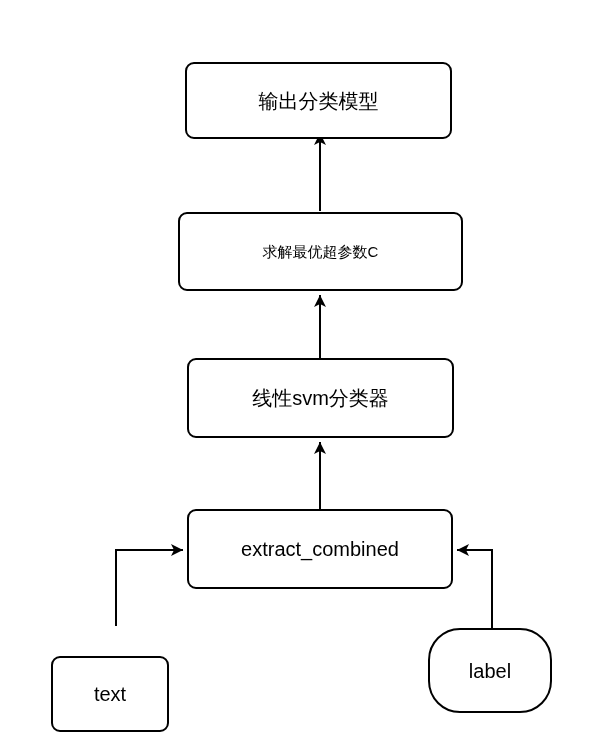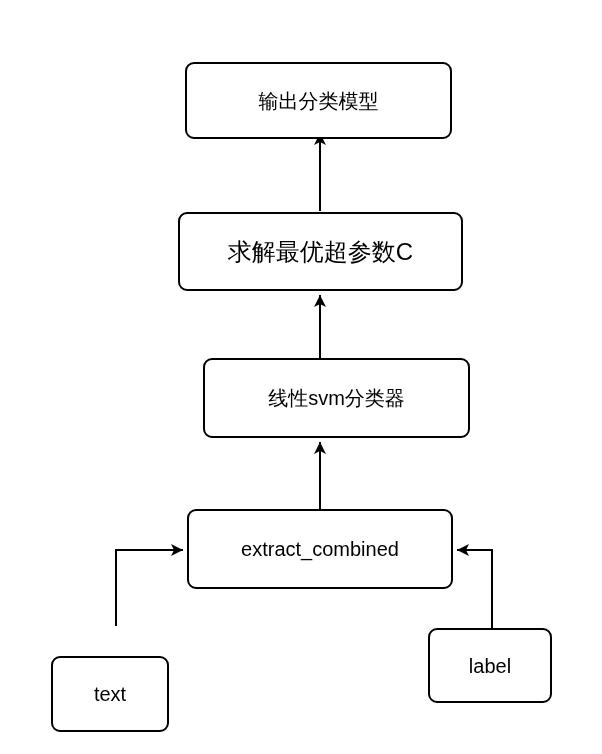--- a/index.html
+++ b/index.html
@@ -32,25 +32,25 @@
     display: flex;
     flex-direction: column;
     align-items: center;
     justify-content: center;
     text-align: center;
     font-size: 20px;
     line-height: 26px;
     white-space: nowrap;
   }
   .node-output   { left: 185px; top: 50px;  width: 267px; height: 77px; margin-top: 12px; }
-  .node-findmax  { left: 178px; top: 212px; width: 285px; height: 79px; font-size: 24px; }
-  .node-svm      { left: 187px; top: 358px; width: 267px; height: 80px; margin-left: 16px; }
+  .node-findmax  { left: 178px; top: 212px; width: 285px; height: 79px; font-size: 15px; }
+  .node-svm      { left: 187px; top: 358px; width: 267px; height: 80px; }
   .node-extract  { left: 187px; top: 509px; width: 266px; height: 80px; text-align: right; }
   .node-text     { left: 51px;  top: 656px; width: 118px; height: 76px; }
-  .node-label    { left: 428px; top: 628px; width: 124px; height: 75px; }
+  .node-label    { left: 428px; top: 628px; width: 124px; height: 85px; border-radius: 32px; }
 </style>
 </head>
 <body>
 
 <div class="canvas">
 
   <svg class="connector-layer" width="602" height="754" viewBox="0 0 602 754" xmlns="http://www.w3.org/2000/svg">
     <defs>
       <marker id="arrow" viewBox="0 0 14 14" refX="13" refY="7" markerWidth="14" markerHeight="14" markerUnits="userSpaceOnUse" orient="auto">
         <path d="M1,1 L13,7 L1,13 L4,7 Z" fill="#000000"></path>

